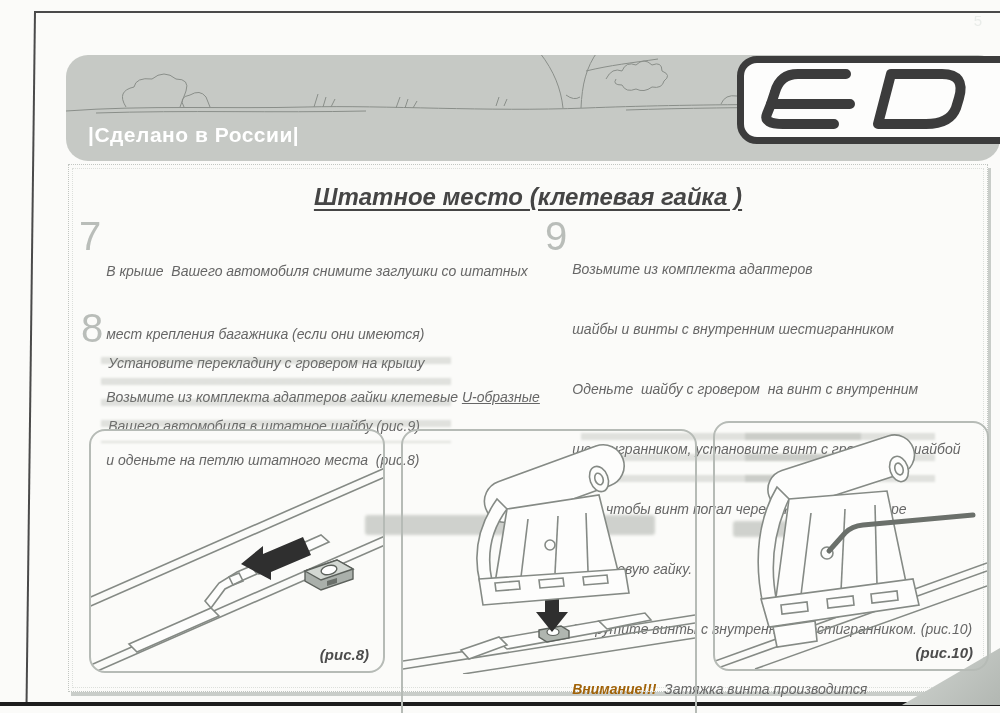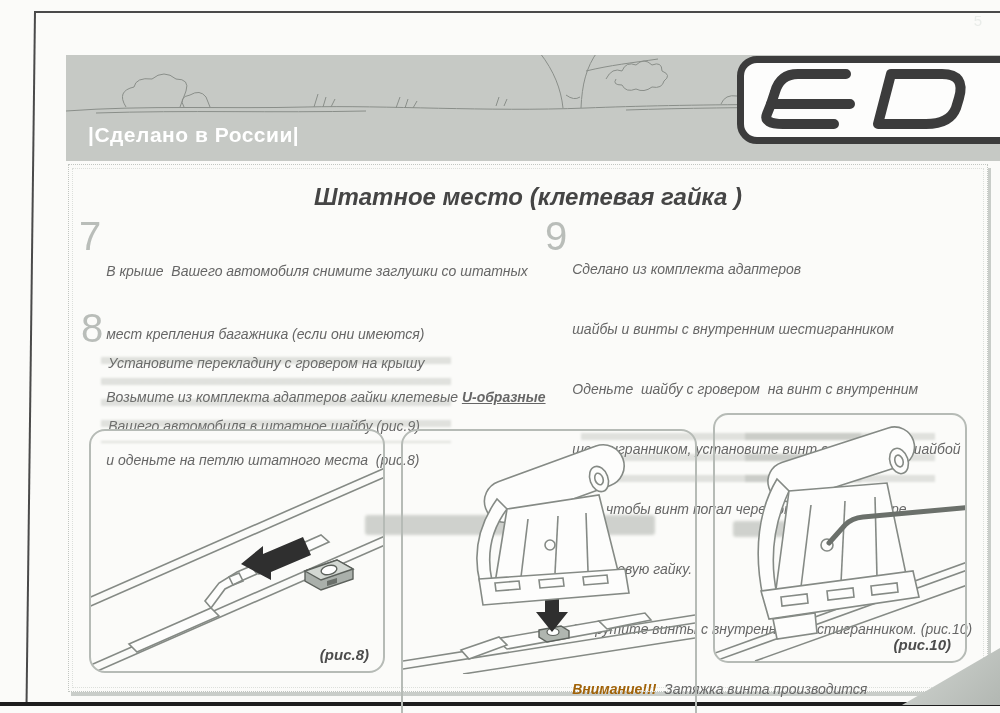--- a/index.html
+++ b/index.html
@@ -6,39 +6,39 @@
   .sheet{
     position:relative;width:1000px;height:713px;overflow:hidden;
     background:#fbfbf9;font-family:"Liberation Sans",sans-serif;
   }
   
   .top-rule{position:absolute;left:34px;top:11px;width:966px;height:2px;background:#4a4a4a;}
   .left-rule{position:absolute;left:34px;top:11px;width:2px;height:692px;background:#4a4a4a;
     transform:rotate(0.7deg);transform-origin:top left;}
   .bottom-rule{position:absolute;left:0;top:702px;width:1000px;height:4px;background:#1d1d1d;}
   
-  .band{position:absolute;left:66px;top:55px;width:934px;height:106px;background:#c6c9c5;}
+  .band{position:absolute;left:66px;top:55px;width:934px;height:106px;background:#c6c9c5;border-radius:22px;}
   .band svg{position:absolute;left:0;top:0;}
   .made-in{position:absolute;left:22px;bottom:14px;font-size:21px;font-weight:bold;color:#ffffff;letter-spacing:.5px;}
   
   .logo{position:absolute;left:737px;top:56px;width:292px;height:88px;background:#fdfdfc;
     border:7px solid #3c3c3c;border-radius:20px;box-sizing:border-box;}
   
   .content{position:absolute;left:68px;top:164px;width:918px;height:526px;
     border:1px dotted #c2c6c2;box-shadow:3px 4px 0 0 #c9cdc9;background:transparent;}
   .content .inner-dotted{position:absolute;inset:3px;border:1px dotted #dcdfdb;pointer-events:none;}
   .doc-title{position:absolute;top:18px;left:0;width:100%;text-align:center;
     font-size:24px;font-weight:bold;font-style:italic;color:#454545;}
-  .doc-title span{text-decoration-thickness:2px;text-underline-offset:4px;}
+  .doc-title span{text-decoration:underline;text-decoration-thickness:2px;text-underline-offset:4px;}
   
   .step{position:absolute;display:flex;gap:5px;}
   .step-num{font-size:40px;line-height:.85;color:#b9bdb9;font-weight:400;}
   .step-lines{font-size:14px;font-style:italic;color:#666666;line-height:21px;white-space:pre;}
   .step9 .step-lines{line-height:20px;}
-  .u-underline{text-decoration:underline;font-weight:bold;}
+  .u-underline{text-decoration:underline;}
   .warn{color:#a16207;font-weight:bold;}
   
   .bleed{position:absolute;filter:blur(1.3px);opacity:.45;z-index:1;
     background:repeating-linear-gradient(to bottom,rgba(140,146,138,.55) 0 7px,transparent 7px 21px);}
   .bleed-bold{position:absolute;filter:blur(1.6px);opacity:.4;z-index:1;background:#8e948c;border-radius:3px;}
   
   .panel{position:absolute;border:2px solid #b6bbb6;border-radius:16px;overflow:hidden;z-index:2;box-sizing:border-box;}
   .panel svg{position:absolute;left:0;top:0;}
   .fig-caption{position:absolute;right:14px;bottom:8px;font-size:15px;font-style:italic;
     font-weight:600;color:#4c4c4c;margin-left:22px;}
@@ -113,21 +113,21 @@
       <div class="step-num">8</div>
       <div class="step-lines">
         <div>Установите перекладину с гровером на крышу</div>
         <div>Вашего автомобиля в штатное шайбу (рис.9)</div>
       </div>
     </div>
 
     <div class="step step9" style="left:476px;top:54px;">
       <div class="step-num">9</div>
       <div class="step-lines">
-        <div>Сделано из комплекта адаптеров</div>
+        <div>Возьмите из комплекта адаптеров</div>
         <div>шайбы и винты с внутренним шестигранником</div>
         <div>Оденьте  шайбу с гровером  на винт с внутренним</div>
         <div>шестигранником, установите винт с гровером и шайбой</div>
         <div>так, чтобы винт попал через отверстие в опоре</div>
         <div>в клетевую гайку.</div>
         <div>Закрутите винты с внутренним шестигранником. (рис.10)</div>
         <div><span class="warn">Внимание!!!</span><span>  Затяжка винта производится</span></div>
         
         
       </div>
@@ -181,21 +181,21 @@
         <line class="art" x1="125" y1="88" x2="118" y2="146"></line>
         <line class="art" x1="155" y1="85" x2="152" y2="142"></line>
         <line class="art" x1="183" y1="82" x2="185" y2="140"></line>
         <circle class="art" cx="147" cy="114" r="5"></circle>
         <path class="art-fill" d="M76,148 L222,138 L226,162 L80,174 Z"></path>
         <path class="art" d="M92,152 l24,-2 l1,8 l-24,2 Z M136,149 l24,-2 l1,8 l-24,2 Z M180,146 l24,-2 l1,8 l-24,2 Z"></path>
       </svg>
       <div class="fig-caption">(рис.9)</div>
     </div>
 
-    <div class="panel" style="left:644px;top:248px;width:254px;height:250px;border-radius:15px;">
+    <div class="panel" style="left:644px;top:256px;width:276px;height:250px;">
       <svg width="272" height="246" viewBox="0 0 272 246">
         <line class="art" x1="0" y1="246" x2="272" y2="148"></line>
         <line class="art" x1="0" y1="238" x2="272" y2="140"></line>
         <line class="art" x1="40" y1="246" x2="272" y2="163"></line>
         <g transform="rotate(-18 130 48)">
           <rect class="art-fill" x="50" y="28" width="152" height="40" rx="20"></rect>
         </g>
         <ellipse class="art-fill" cx="184" cy="46" rx="9" ry="13" transform="rotate(-18 184 46)"></ellipse>
         <ellipse class="art" cx="184" cy="46" rx="4" ry="6" transform="rotate(-18 184 46)"></ellipse>
         <path class="art-fill" d="M62,64 C44,94 38,135 48,182 L62,180 C54,142 60,106 74,76 Z"></path>

